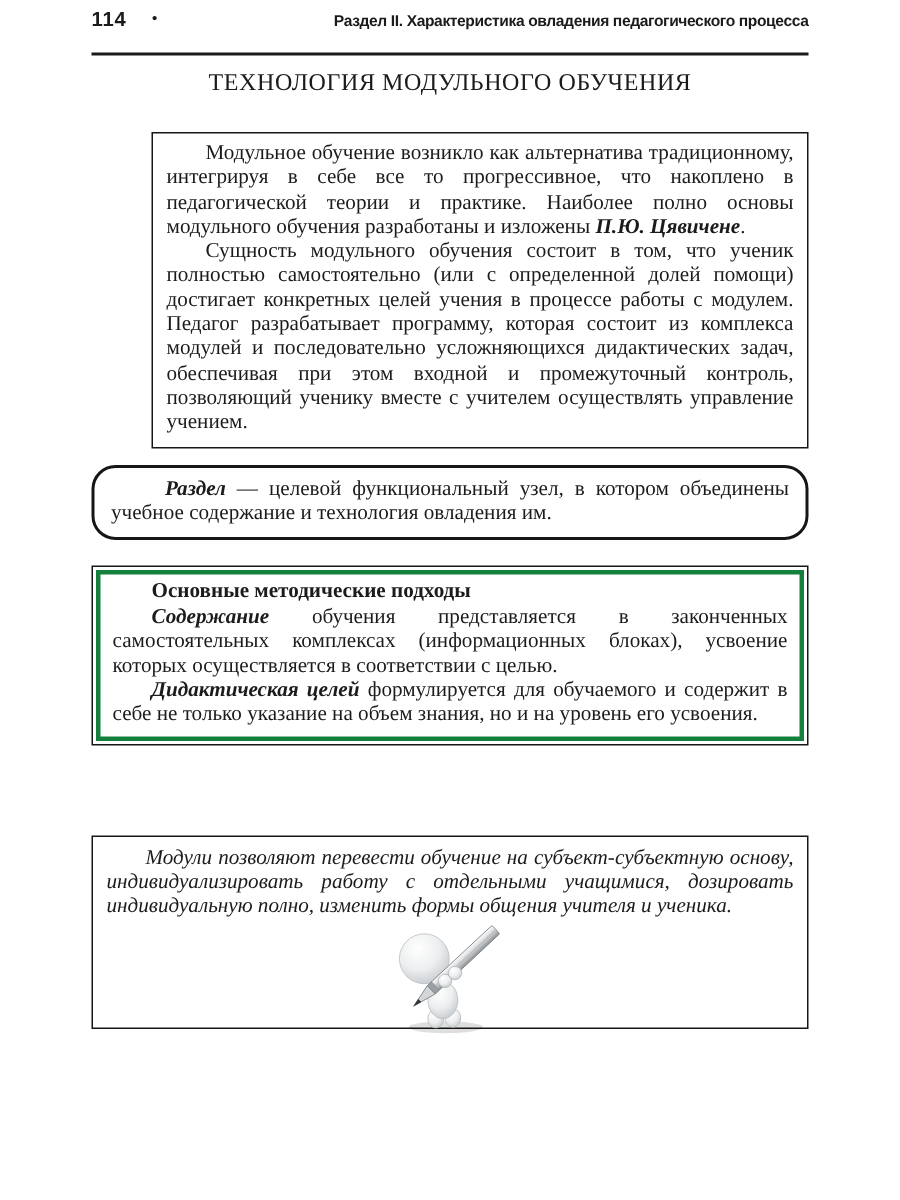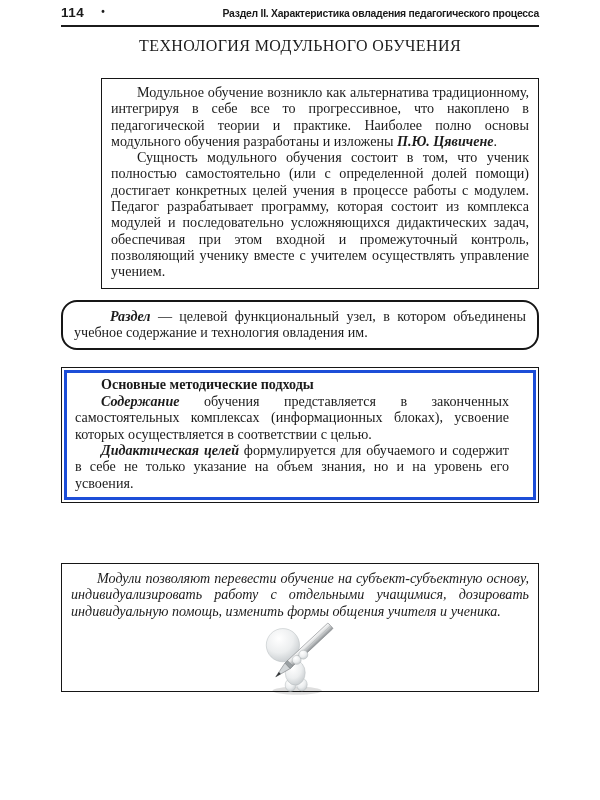--- a/index.html
+++ b/index.html
@@ -8,21 +8,21 @@
     background:#ffffff;
     color:#1b1b1b;
     font-family:"Liberation Serif","DejaVu Serif",serif;
     overflow:hidden;
   }
   .page{padding:0 61px;box-sizing:border-box;width:600px;height:800px;}
 
   
   .page-header{
     display:flex;align-items:baseline;
-    padding-top:5px;padding-bottom:5px;
+    padding-top:5px;padding-bottom:15px;
     border-bottom:2.5px solid #1b1b1b;
     font-family:"Liberation Sans","DejaVu Sans",sans-serif;
     font-weight:bold;
     justify-content:space-between;
   }
   .page-number{font-size:13.5px;letter-spacing:.5px;}
   .header-dot{font-size:10px;margin-left:17px;transform:translateY(-2px);}
   .section-title{
     margin-left:auto;font-size:10.4px;letter-spacing:-.25px;
     white-space:nowrap;
@@ -56,22 +56,22 @@
     border-radius:16px;
     padding:6px 11px 8px 11px;
   }
   .definition-box .para{text-indent:36px;}
   .approaches-box-outer{
     margin-top:17px;
     border:1.2px solid #161616;
     padding:2px;
   }
   .approaches-box-inner{
-    border:3px solid #1d4ed8;
-    padding:3px 24px 6px 8px;
+    border:3px solid #15803d;
+    padding:3px 8px 6px 8px;
   }
   .approaches-heading{
     margin:0;text-indent:26px;
     font-weight:bold;font-size:14.1px;line-height:17px;
   }
   .modules-box{
     margin-top:60px;
     border:1.5px solid #161616;
     padding:6px 9px 3px 9px;
     height:118px;box-sizing:content-box;
@@ -102,21 +102,21 @@
 
   <div class="approaches-box-outer">
     <div class="approaches-box-inner">
       <p class="approaches-heading">Основные методические подходы</p>
       <p class="para"><span class="seg-bi">Содержание</span><span> обучения представляется в законченных самостоятельных комплексах (информационных блоках), усвоение которых осуществляется в соответствии с целью.</span></p>
       <p class="para"><span class="seg-bi">Дидактическая целей</span><span> формулируется для обучаемого и содержит в себе не только указание на объем знания, но и на уровень его усвоения.</span></p>
     </div>
   </div>
 
   <div class="modules-box">
-    <p class="para"><span class="seg-i">Модули позволяют перевести обучение на субъект-субъектную основу, индивидуализировать работу с отдельными учащимися, дозировать индивидуальную помощь, изменить формы общения учителя и ученика.</span></p>
+    <p class="para"><span class="seg-i">Модули позволяют перевести обучение на субъект-субъектную основу, индивидуализировать работу с отдельными учащимися, дозировать индивидуальную полно, изменить формы общения учителя и ученика.</span></p>
     <div class="figure-wrap">
       <svg width="92" height="76" viewBox="0 0 96 80" xmlns="http://www.w3.org/2000/svg" aria-hidden="true">
         <defs>
           <radialGradient id="hg" cx="38%" cy="30%" r="78%">
             <stop offset="0%" stop-color="#ffffff"></stop>
             <stop offset="55%" stop-color="#eceeef"></stop>
             <stop offset="100%" stop-color="#c3c8cb"></stop>
           </radialGradient>
           <linearGradient id="pg" x1="0" y1="0" x2="1" y2="0">
             <stop offset="0%" stop-color="#fbfbfb"></stop>

